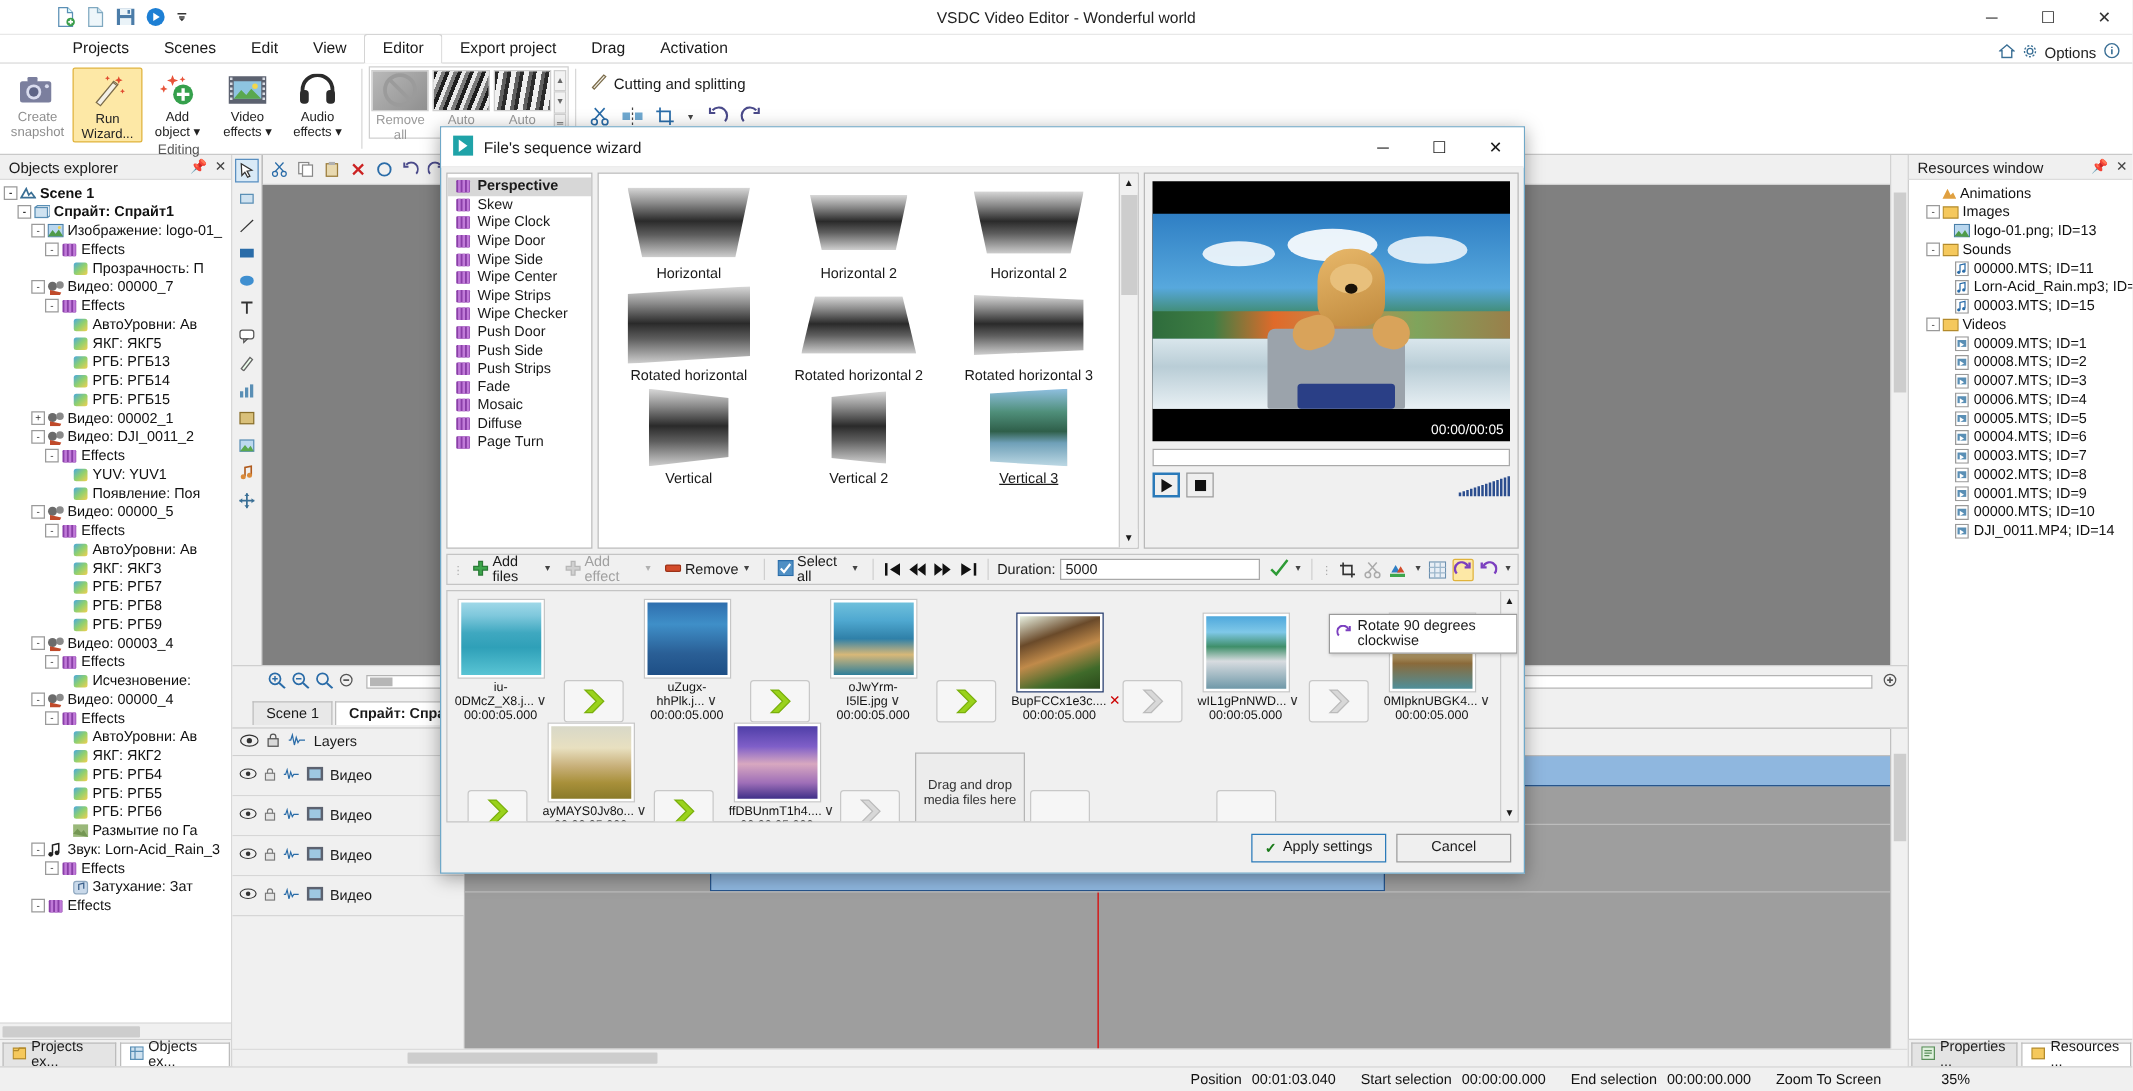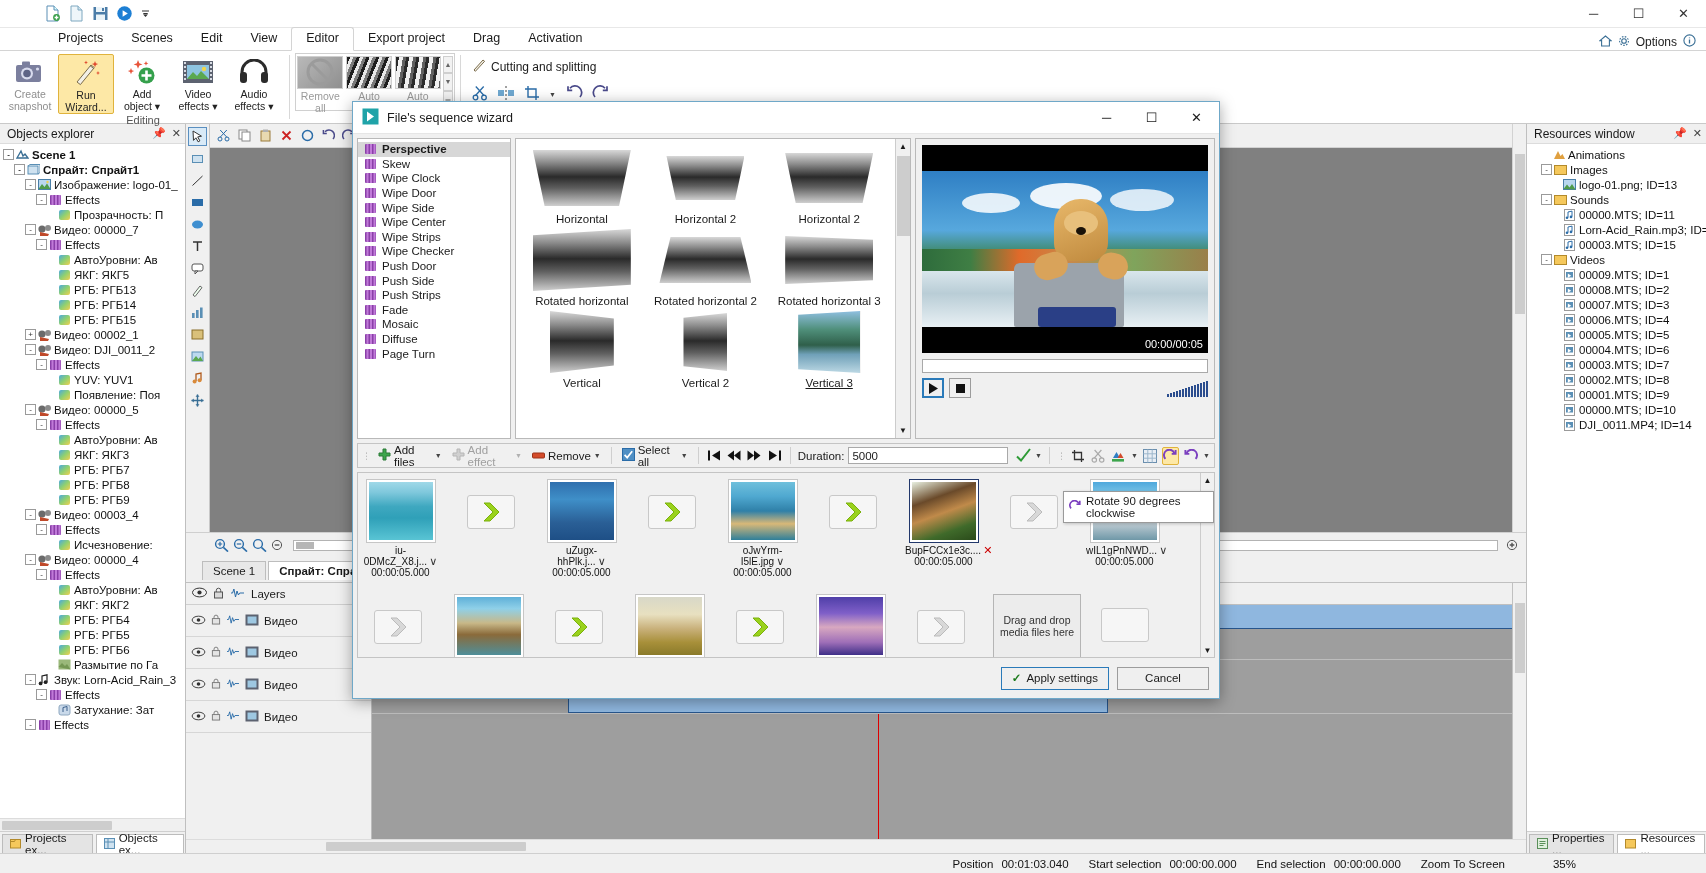--- a/index.html
+++ b/index.html
@@ -118,21 +118,21 @@
 
   
   .dlg { position:absolute; left:352px; top:101px; width:868px; height:598px; background:#f0f0f0;
      border:1px solid #6fa8c8; box-shadow:0 3px 14px rgba(0,0,0,.35); display:flex; flex-direction:column; z-index:50;}
   .dlgtitle { height:32px; display:flex; align-items:center; background:#fff; padding-left:9px; gap:8px;
      border-bottom:1px solid #e6e6e6; }
   .dlgtitle .t { font-size:12.5px; }
   .dlgtitle .btns { margin-left:auto; display:flex; }
   .dlgtitle .btns div { width:45px; height:31px; display:flex; align-items:center; justify-content:center; font-size:13px;}
   .dlgbody { flex:1; display:flex; min-height:0; padding:4px 4px 0; gap:4px; }
-  .fxlist { width:154px; background:#fff; border:1px solid #b9b9b9; padding:3px 0 0 0; overflow:hidden; }
+  .fxlist { width:117px; background:#fff; border:1px solid #b9b9b9; padding:3px 0 0 0; overflow:hidden; }
   .fxitem { display:flex; align-items:center; gap:5px; height:14.6px; padding-left:6px; font-size:11.5px; }
   .fxitem.sel { background:#d7d7d7; font-weight:bold; }
   .fxicon { width:13px; height:12px; flex:0 0 13px; }
   .gallery { flex:1; background:#fff; border:1px solid #b9b9b9; display:flex; min-width:0; }
   .gal-inner { flex:1; display:grid; grid-template-columns:repeat(3,1fr); padding:8px 4px 16px;
       align-content:start; overflow:hidden; }
   .gcell { text-align:center; font-size:11.5px; padding-bottom:4px; }
   .gcell .thumb { height:62px; display:flex; align-items:center; justify-content:center; margin-bottom:4px;}
   .gcell.sel .lbl { text-decoration:underline; }
   .galscroll { width:15px; background:#f0f0f0; border-left:1px solid #ccc; position:relative; }
@@ -153,21 +153,21 @@
     display:flex; align-items:center; gap:4px; padding:0 4px; font-size:11.5px; }
   .tbitem { display:flex; align-items:center; gap:3px; padding:1px 3px; }
   .tbitem.dis { color:#a0a0a0; }
   .tbsep { width:1px; height:17px; background:#cfcfcf; margin:0 3px; }
   .caret { font-size:7px; color:#444; }
   .durinput { width:175px; height:17px; border:1px solid #a9a9a9; background:#fff;
      font-size:11.5px; padding:0 3px; display:flex; align-items:center; }
 
   .strip { margin:4px 4px 0; flex:0 0 186px; background:#f0f0f0; border:1px solid #c4c4c4;
      display:flex; position:relative; overflow:hidden; }
-  .stripinner { flex:1; display:flex; flex-wrap:wrap; align-content:flex-start; padding:6px 4px 0; gap:16px; }
+  .stripinner { flex:1; display:flex; flex-wrap:wrap; align-content:flex-start; padding:6px 4px 0; gap:0;align-items:flex-end; }
   .cellfile { width:77px; text-align:center; }
   .cellfile .fr { width:70px; height:64px; margin:0 auto; border:1px solid #c6c6c6; background:#fff;
       padding:2px; position:relative; }
   .cellfile.sel .fr { border:1px solid #22386b; }
   .cellfile .nm { font-size:10px; color:#111; margin-top:2px; line-height:11px; }
   .cellfile .dur { font-size:10px; color:#111; line-height:11px; }
   .cellarrow { width:72px; display:flex; align-items:flex-start; justify-content:center; padding-top:16px;}
   .chev { width:48px; height:34px; border:1px solid #c8c8c8; background:#f6f6f6; border-radius:3px;
      display:flex; align-items:center; justify-content:center; }
   .dropzone { width:88px; height:64px; border:1px solid #b5b5b5; background:#ececec; font-size:10.5px;
@@ -219,20 +219,21 @@
             <path d="M6.6 5.2l5.2 3.3-5.2 3.3z" fill="#fff"></path>
           </svg>
       </span>
       <span class="qicon" style="width:11px">
         <svg width="11" height="17" viewBox="0 0 11 17">
             <path d="M2 6h7M3.3 8.6h4.4M5.5 11.3l0 0" stroke="#333" stroke-width="1.1"></path>
             <path d="M3.2 9.6l2.3 2.4 2.3-2.4z" fill="#333"></path>
           </svg>
       </span>
     </div>
+    <div class="win-title">VSDC Video Editor - Wonderful world</div>
     <div class="wbtns">
       <div class="wbtn">─</div>
       <div class="wbtn">☐</div>
       <div class="wbtn close">✕</div>
     </div>
   </div>
 
   <div class="ribbontabs">
     <div style="width:44px"></div>
     <div class="rtab">Projects</div>

